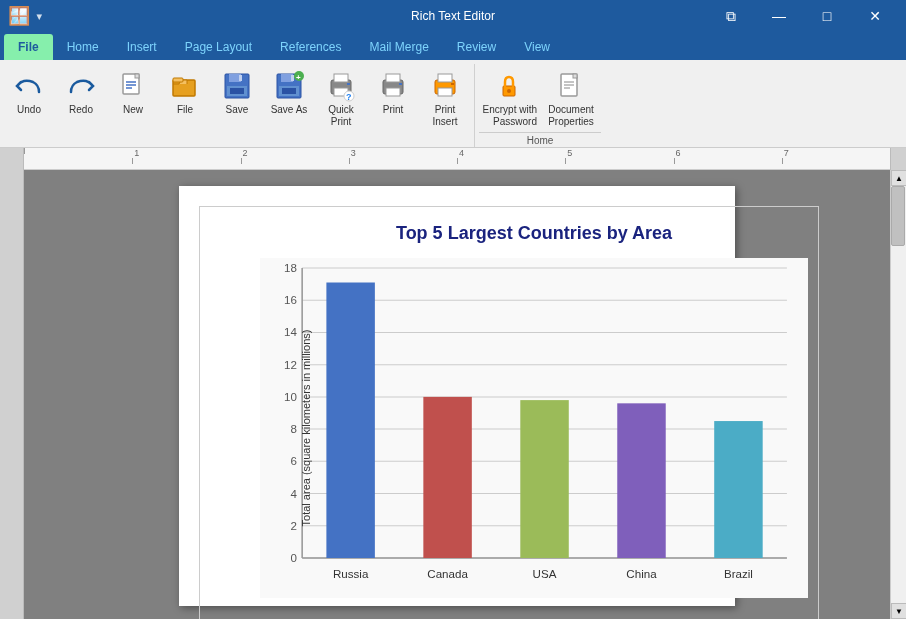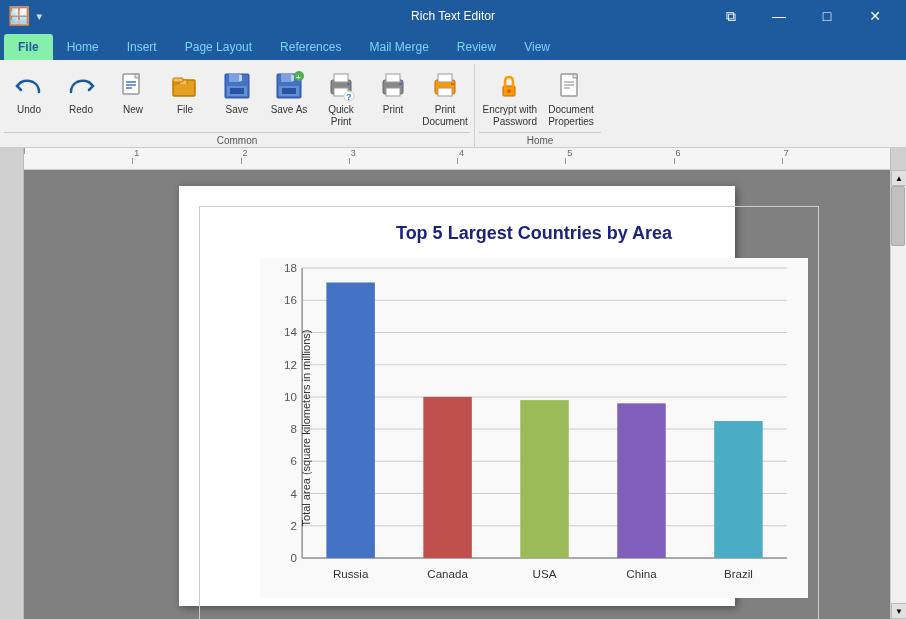--- a/index.html
+++ b/index.html
@@ -306,24 +306,23 @@
 
       <button class="ribbon-btn">
         <div class="icon">
           <svg width="32" height="32" viewBox="0 0 32 32">
               <rect x="6" y="10" width="20" height="14" rx="2" fill="#f90" stroke="#c60" stroke-width="1"></rect>
               <rect x="9" y="4" width="14" height="8" rx="0" fill="white" stroke="#999" stroke-width="1"></rect>
               <rect x="9" y="18" width="14" height="8" rx="0" fill="white" stroke="#999" stroke-width="1"></rect>
               <rect x="22" y="13" width="3" height="2" rx="0" fill="#c60"></rect>
             </svg>
         </div>
-        <span class="label">Print Document</span>
+        <span class="label">Print Insert</span>
       </button>
     </div>
-    <div class="ribbon-group-label">Common</div>
   </div>
 
   <div class="ribbon-group">
     <div class="ribbon-group-buttons">
 
       <button class="ribbon-btn" style="width:60px;text-align:right;">
         <div class="icon">
           <svg width="32" height="32" viewBox="0 0 32 32">
               <rect x="10" y="16" width="12" height="10" rx="1" fill="#f90" stroke="#c60" stroke-width="1"></rect>
               <path d="M12 16 L12 12 Q12 7 16 7 Q20 7 20 12 L20 16" fill="none" stroke="#f90" stroke-width="2.5" stroke-linecap="round"></path>

